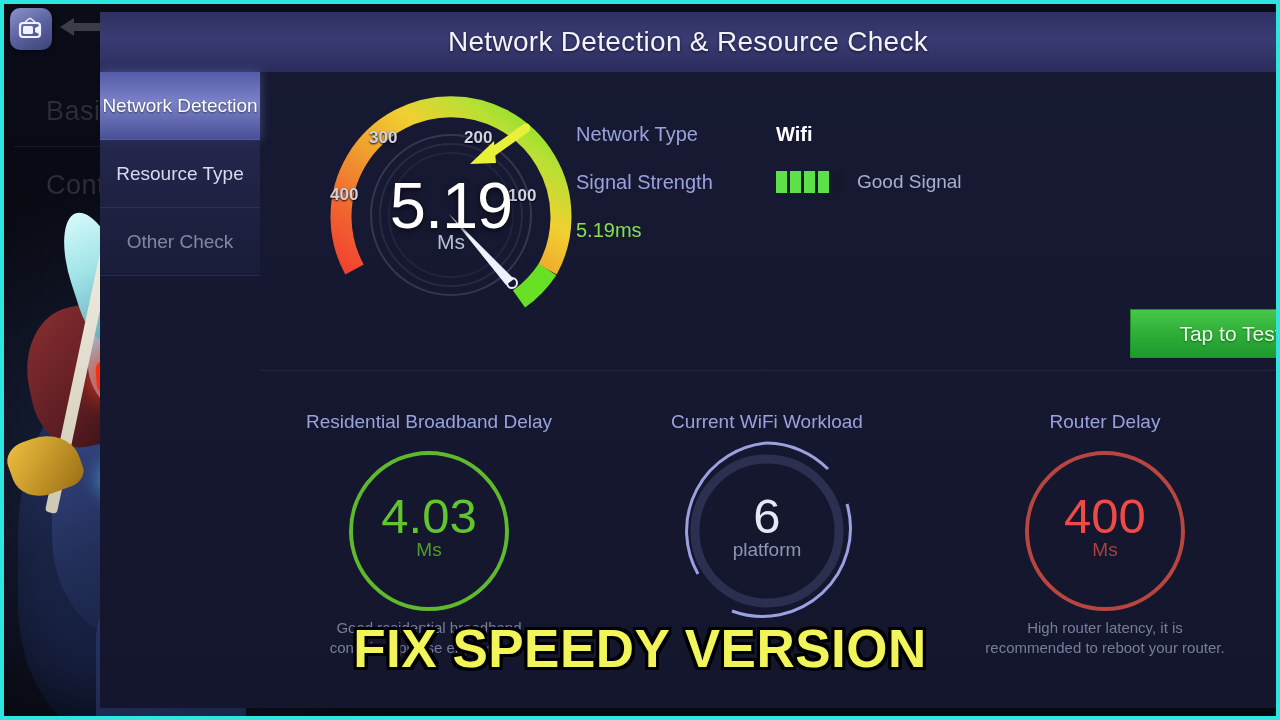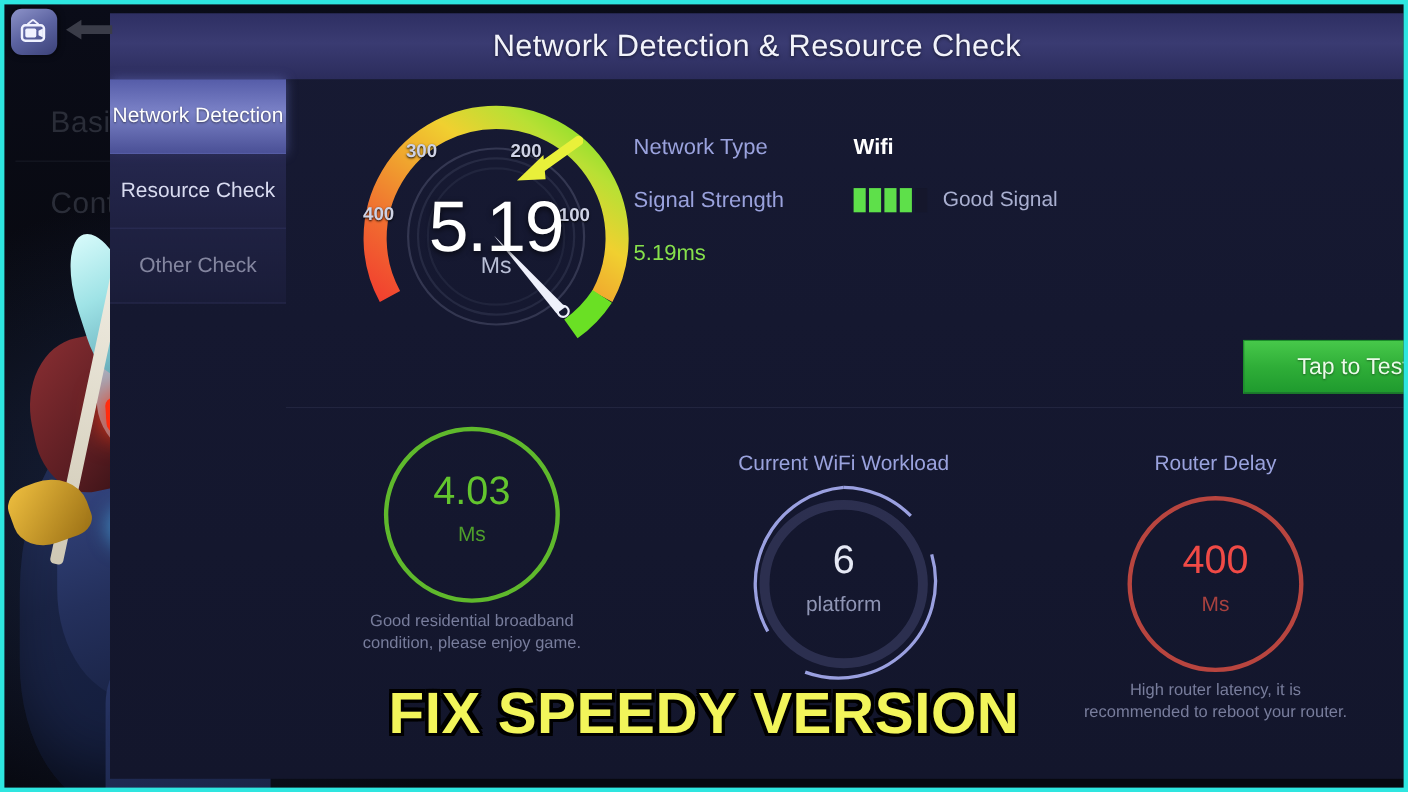--- a/index.html
+++ b/index.html
@@ -186,21 +186,21 @@
   }
 
   
   .bottom-section { position:absolute; left:160px; top:299px; width:1016px; height:337px; }
   .metric { position:absolute; top:0; width:338px; height:337px; text-align:center; }
   .m1 { left:0; } .m2 { left:338px; } .m3 { left:676px; }
   .metric-title {
     font-size:19px; color:#9aa2dd; line-height:1.25; padding-top:39px; min-height:60px;
   }
   .ring-box { position:relative; width:170px; height:170px; margin:12px auto 0; }
-  .ring-num { position:absolute; left:0; top:42px; width:170px; text-align:center; font-size:36px; }
+  .ring-num { position:absolute; left:0; top:42px; width:170px; text-align:center; font-size:49px; }
   .ring-unit { position:absolute; left:0; top:93px; width:170px; text-align:center; font-size:19px; }
   .metric-note { margin-top:2px; font-size:15px; color:#787d9c; line-height:1.35; padding:0 44px; }
 
   .green-t { color:#63c52e; }
   .green-d { color:#4e9e2b; }
   .red-t { color:#f04a46; }
   .red-d { color:#a8413f; }
   .white-t { color:#e6e9f5; }
   .grey-t { color:#8f95b4; }
 
@@ -268,21 +268,21 @@
       <div class="panel-title">Network Detection &amp; Resource Check</div>
     </div>
 
     <div class="panel-body">
 
       <div class="sidebar">
         <div class="tab active">
           <span>Network Detection</span>
         </div>
         <div class="tab">
-          <span>Resource Check</span>
+          <span>Resource Type</span>
         </div>
         <div class="tab faded">
           <span>Other Check</span>
         </div>
       </div>
 
       <div class="top-section">
 
         <div class="gauge-wrap">
           <svg width="270" height="250" viewBox="0 0 270 250">
@@ -353,20 +353,21 @@
 
 
         <div class="btn-test">Tap to Test</div>
       </div>
 
       <div class="section-divider"></div>
 
       <div class="bottom-section">
 
         <div class="metric m1">
+          <div class="metric-title">Residential Broadband Delay</div>
           <div class="ring-box">
             <svg width="170" height="170" viewBox="0 0 170 170">
               <circle cx="85" cy="85" r="78" fill="none" stroke="#5fb92c" stroke-width="4"></circle>
             </svg>
             <div class="ring-num green-t">4.03</div>
             <div class="ring-unit green-d">Ms</div>
           </div>
           <div class="metric-note">Good residential broadband condition, please enjoy game.</div>
         </div>
 

